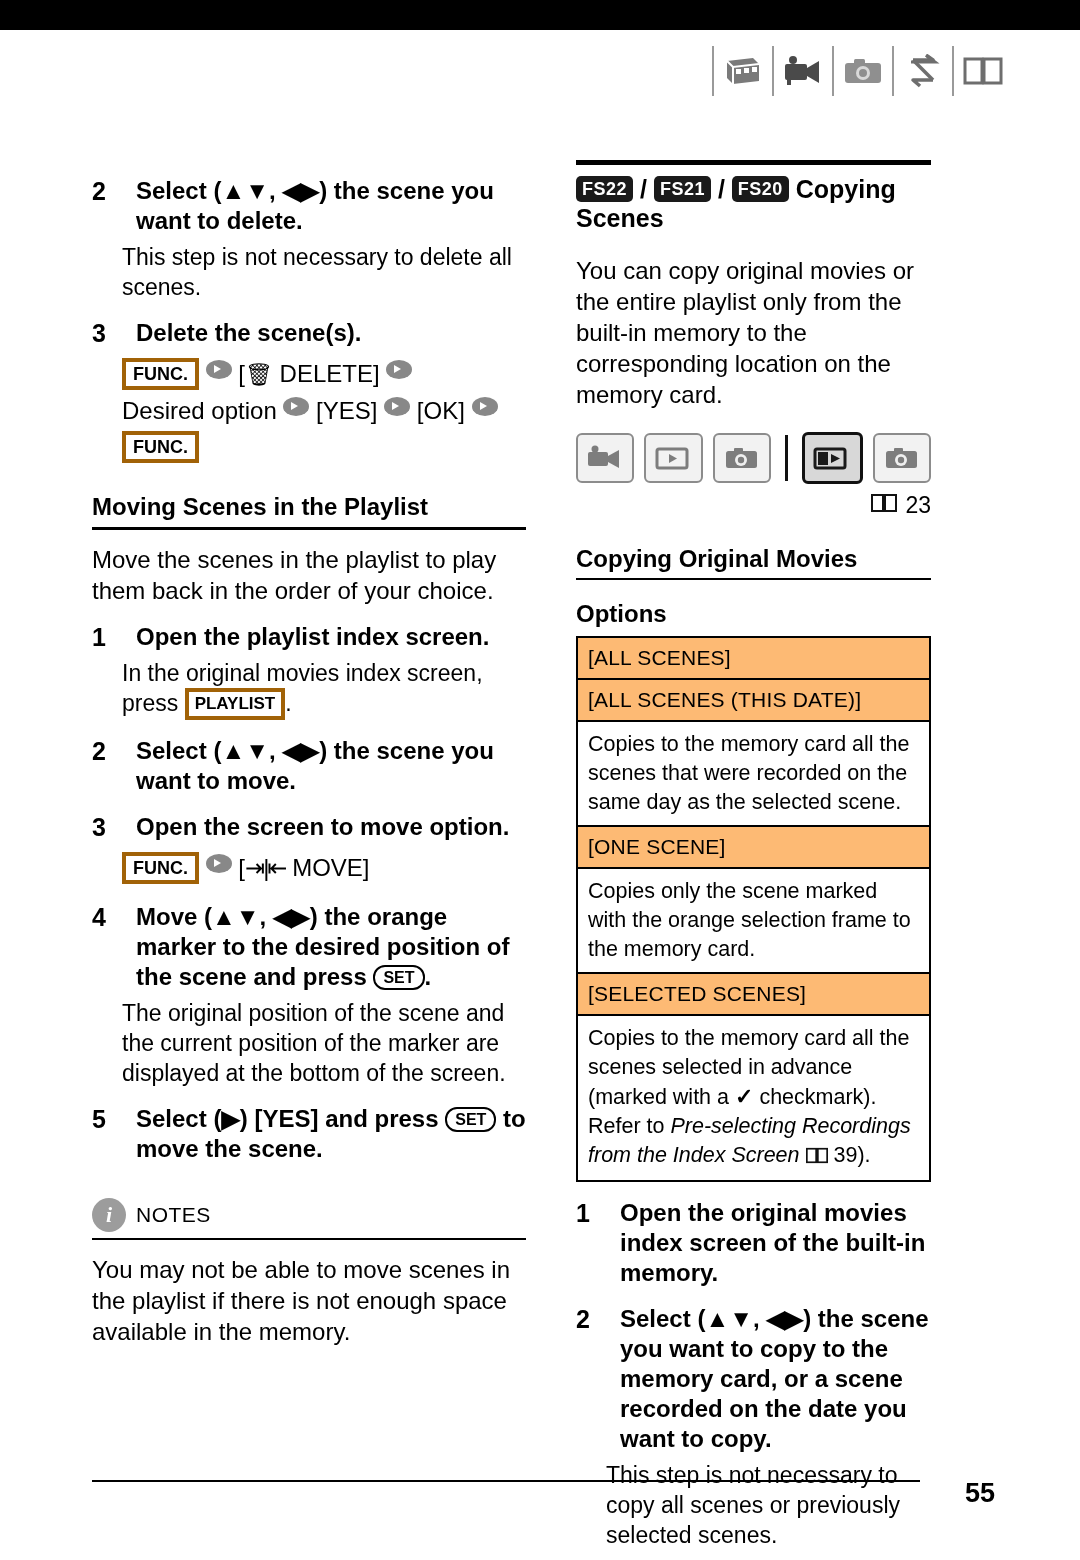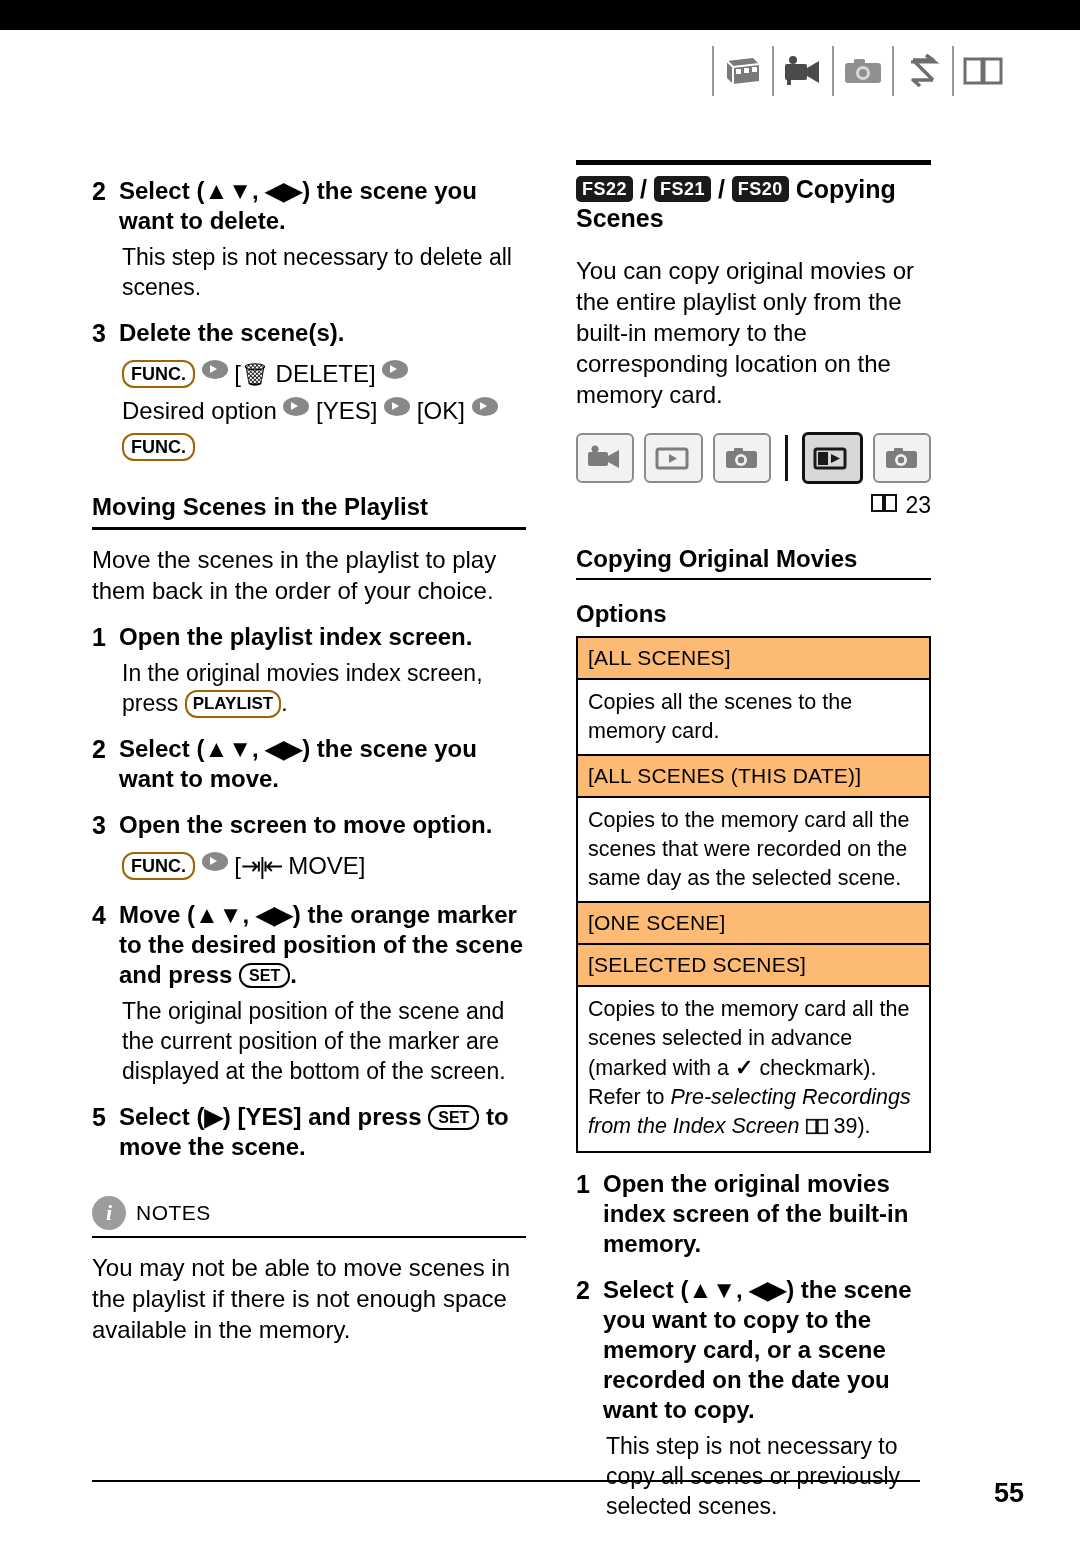--- a/index.html
+++ b/index.html
@@ -65,20 +65,21 @@
     font-size: 25px;
     font-weight: bold;
     width: 27px;
     flex: none;
     line-height: 30px;
   }
   .step-text {
     font-size: 24px;
     font-weight: bold;
     line-height: 30px;
+    margin-left: 17px;
   }
   .para {
     font-size: 23px;
     line-height: 30px;
     margin: 6px 0 0 30px;
   }
 
   .section-head {
     font-size: 24px;
     font-weight: bold;
@@ -95,22 +96,22 @@
   }
   .body-text {
     font-size: 24px;
     line-height: 31px;
     margin-top: 14px;
   }
 
   
   .btn-box {
     display: inline-block;
-    border: 2px solid #a16207;
-    border-radius: 12px;
+    border: 4px solid #a16207;
+    border-radius: 0;
     padding: 1px 7px;
     font-size: 18px;
     font-weight: bold;
     line-height: 22px;
     vertical-align: 2px;
   }
   .btn-box.small { font-size: 17px; padding: 1px 6px; }
   .arrow-circle {
     display: inline-block;
     width: 26px; height: 19px;
@@ -256,21 +257,21 @@
   
   .footer-rule {
     position: absolute;
     left: 92px;
     top: 1480px;
     width: 828px;
     border-top: 2px solid #000;
   }
   .pagenum {
     position: absolute;
-    right: 56px;
+    right: 85px;
     top: 1478px;
     font-size: 27px;
     font-weight: bold;
   }
   .book-icon { display: inline-block; vertical-align: -2px; }
   .check {
     font-size: 22px;
     font-weight: bold;
   }
 </style>
@@ -470,26 +471,26 @@
       </span>
       <span>23</span>
     </div>
 
     <div class="sub-head">Copying Original Movies</div>
 
     <div class="opt-label">Options</div>
 
     <div class="opt-table">
       <div class="opt-key">[ALL SCENES]</div>
-      <div class="opt-val">Copies all the scenes to the memory card.</div>
 
       <div class="opt-key">[ALL SCENES (THIS DATE)]</div>
       <div class="opt-val">Copies to the memory card all the scenes that were recorded on the same day as the selected scene.</div>
 
       <div class="opt-key">[ONE SCENE]</div>
+      <div class="opt-val">Copies only the scene marked with the orange selection frame to the memory card.</div>
 
       <div class="opt-key">[SELECTED SCENES]</div>
       <div class="opt-val last">
         <span>Copies to the memory card all the scenes selected in advance (marked with a</span>
         <span class="check">✓</span>
         <span>checkmark). Refer to</span>
         <span class="ital">Pre-selecting Recordings from the Index Screen</span>
         <span class="book-icon">
           <svg width="22" height="17" viewBox="0 0 26 20">
             <rect x="1" y="2" width="11" height="16" fill="none" stroke="#111" stroke-width="2"></rect>

